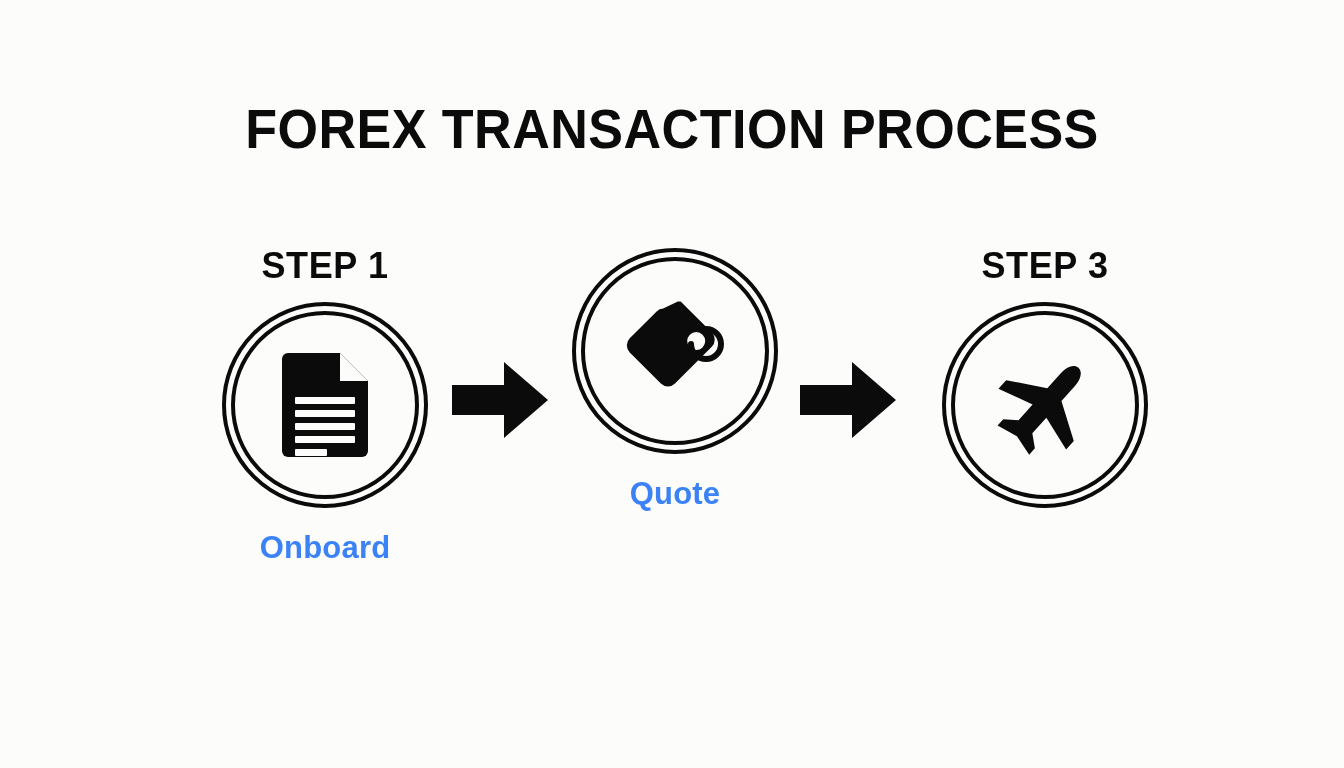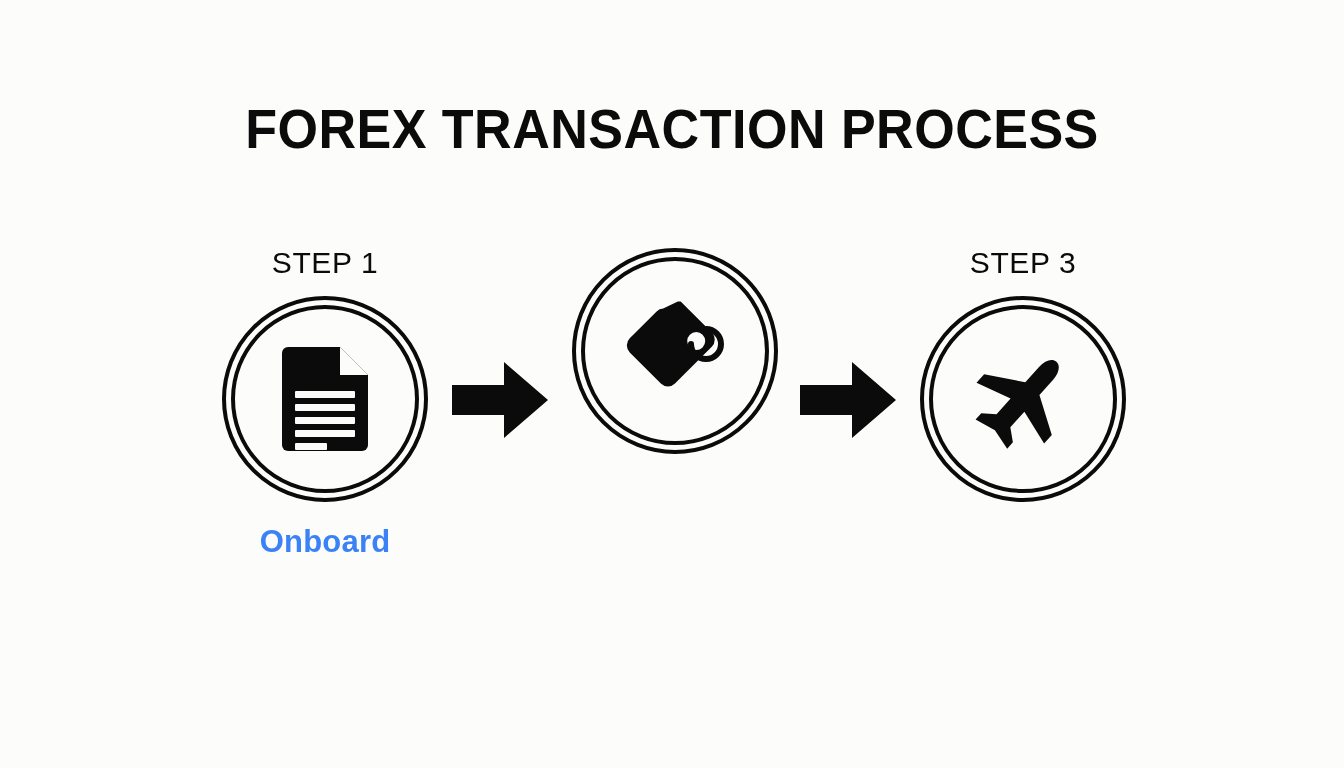--- a/index.html
+++ b/index.html
@@ -51,25 +51,25 @@
 
   .step {
     position: absolute;
     top: 248px;
     width: 300px;
     margin-left: -150px;
     text-align: center;
   }
   .step-1 { left: 325px; }
   .step-2 { left: 675px; }
-  .step-3 { left: 1023px; }
+  .step-3 { left: 1045px; }
 
   .step-kicker {
-    font-size: 30px;
-    font-weight: 400;
+    font-size: 36px;
+    font-weight: 700;
     letter-spacing: 0.6px;
     line-height: 1;
     color: #0b0b0b;
     margin: 0 0 18px 0;
   }
 
   .circle-wrap {
     position: relative;
     width: 206px;
     height: 206px;
@@ -168,20 +168,21 @@
             <g transform="rotate(45 53 53)">
               <path fill="#0b0b0b" d="M22 14 h44 a10 10 0 0 1 10 10 v52 a10 10 0 0 1 -10 10 h-44
                        a10 10 0 0 1 -10 -10 v-38 a10 10 0 0 1 2.6 -6.7 L20 16 A8 8 0 0 1 22 14 Z"></path>
               <circle fill="#fcfcfb" cx="61" cy="31" r="9"></circle>
             </g>
             <path fill="none" stroke="#0b0b0b" stroke-width="6" stroke-linecap="round" d="M69 46 A15 15 0 1 0 84 31"></path>
           </svg>
         </div>
       </div>
 
+      <div class="step-label">Quote</div>
     </div>
 
     <div class="arrow arrow-2">
       <svg width="96" height="76" viewBox="0 0 96 76" aria-hidden="true">
         <path fill="#0b0b0b" d="M0 23 H52 V0 L96 38 L52 76 V53 H0 Z"></path>
       </svg>
     </div>
 
     <div class="step step-3">
       <div class="step-kicker">STEP 3</div>

